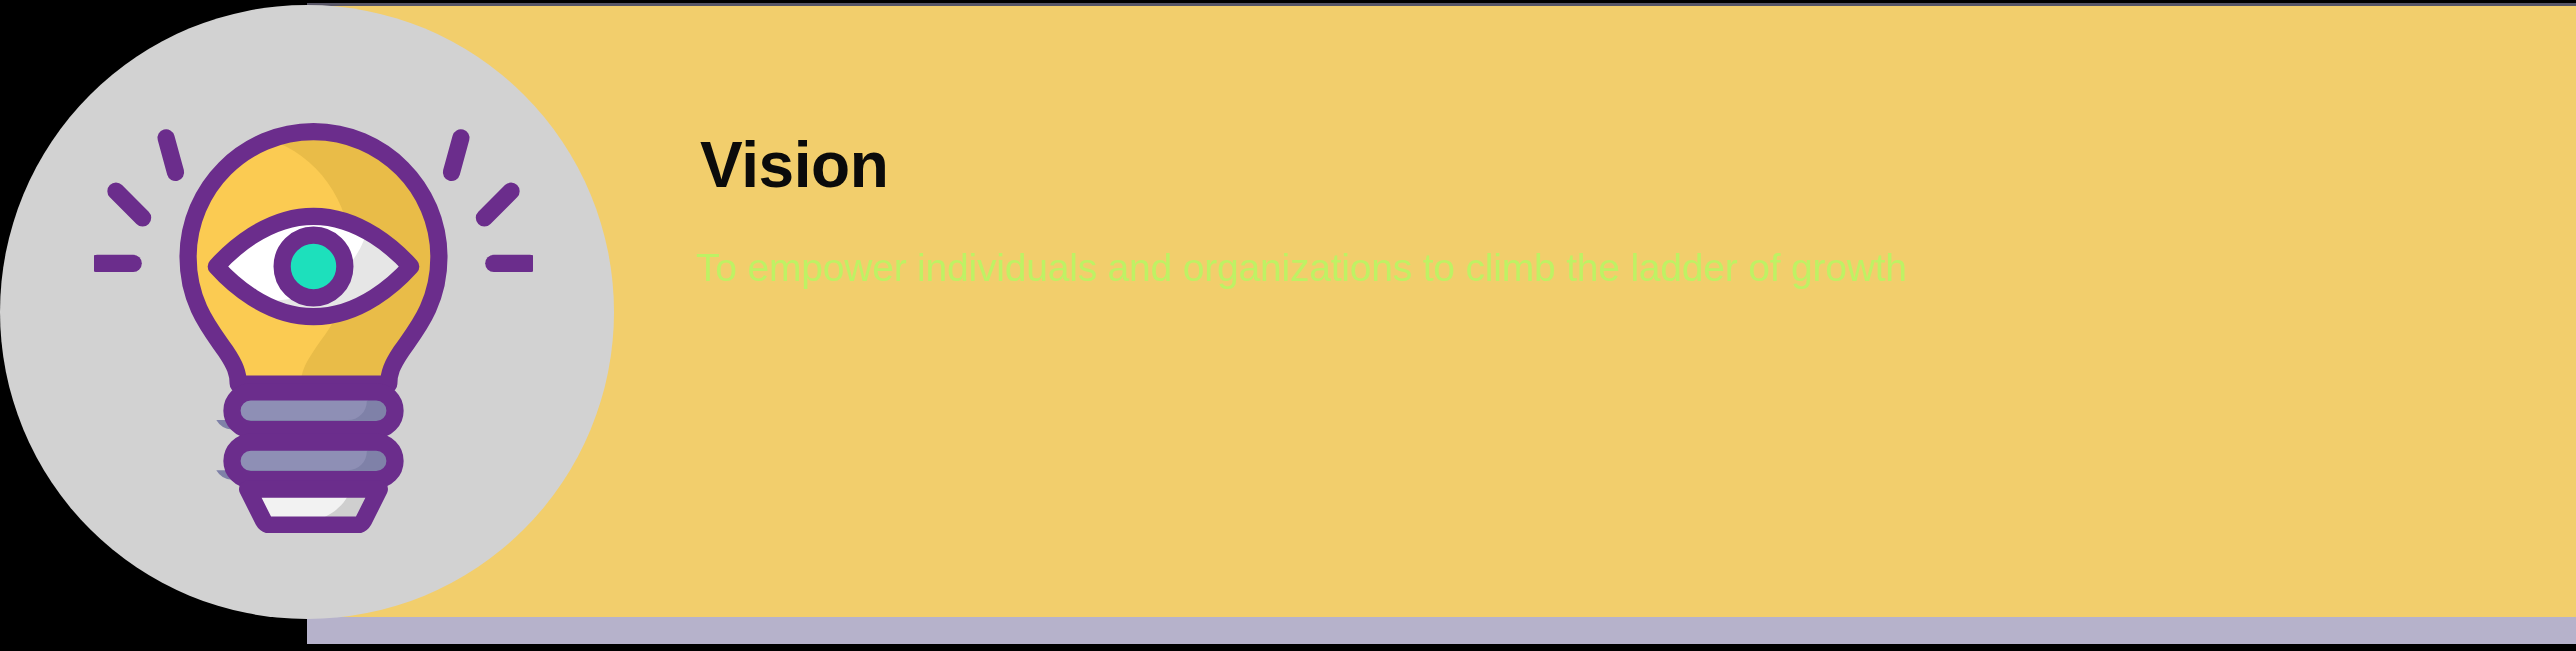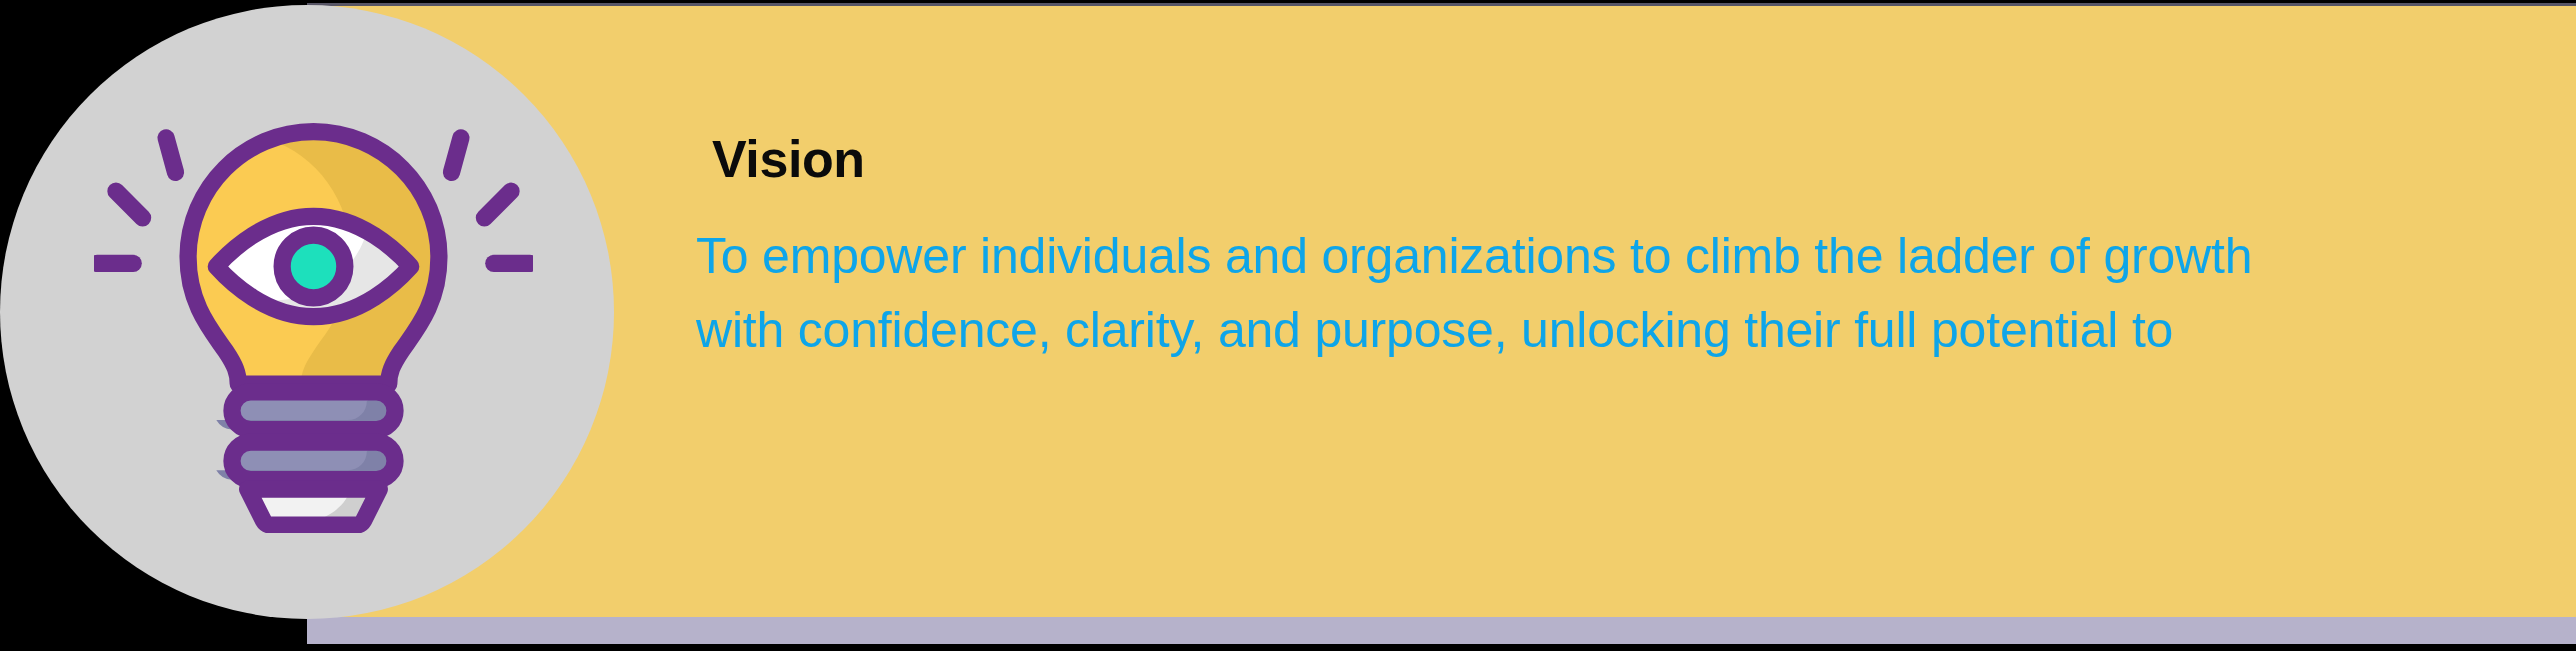--- a/index.html
+++ b/index.html
@@ -70,32 +70,32 @@
   .icon-wrap svg { display: block; width: 100%; height: 100%; }
 
   
   .text-col {
     position: absolute;
     left: 696px;
     top: 133px;
     width: 1786px;
   }
   .vision-title {
-    font-size: 52px;
+    font-size: 64px;
     font-weight: bold;
     color: #0B0B0B;
     line-height: 1.0;
     letter-spacing: -0.4px;
-    margin: 0 0 34px 16px;
+    margin: 0 0 34px 4px;
     white-space: nowrap;
   }
   .vision-body {
-    font-size: 50px;
+    font-size: 39px;
     font-weight: 400;
-    color: #0ea5e9;
+    color: #bef264;
     line-height: 74px;
     margin: 0;
     letter-spacing: -0.2px;
   }
   .vision-body .ln { display: block; white-space: nowrap; }
 </style>
 </head>
 <body>
 
 <div id="stage">
@@ -179,18 +179,17 @@
         <path d="M164 252 h18 l-10 20 a6 6 0 0 1 -5 3 h-40 c22 -2 33 -12 37 -23 z" fill="#CFCFCF"></path>
         <path d="M98 252 h84 l-10 20 a6 6 0 0 1 -5 3 h-54 a6 6 0 0 1 -5 -3 z" stroke="#6B2D8C" stroke-width="11"></path>
       </g>
     </svg>
   </div>
 
   <div class="text-col">
     <h1 class="vision-title">Vision</h1>
     <p class="vision-body">
       <span class="ln">To empower individuals and organizations to climb the ladder of growth</span>
-      <span class="ln">with confidence, clarity, and purpose, unlocking their full potential to</span>
     </p>
   </div>
 
 </div>
 
 
 </body></html>

